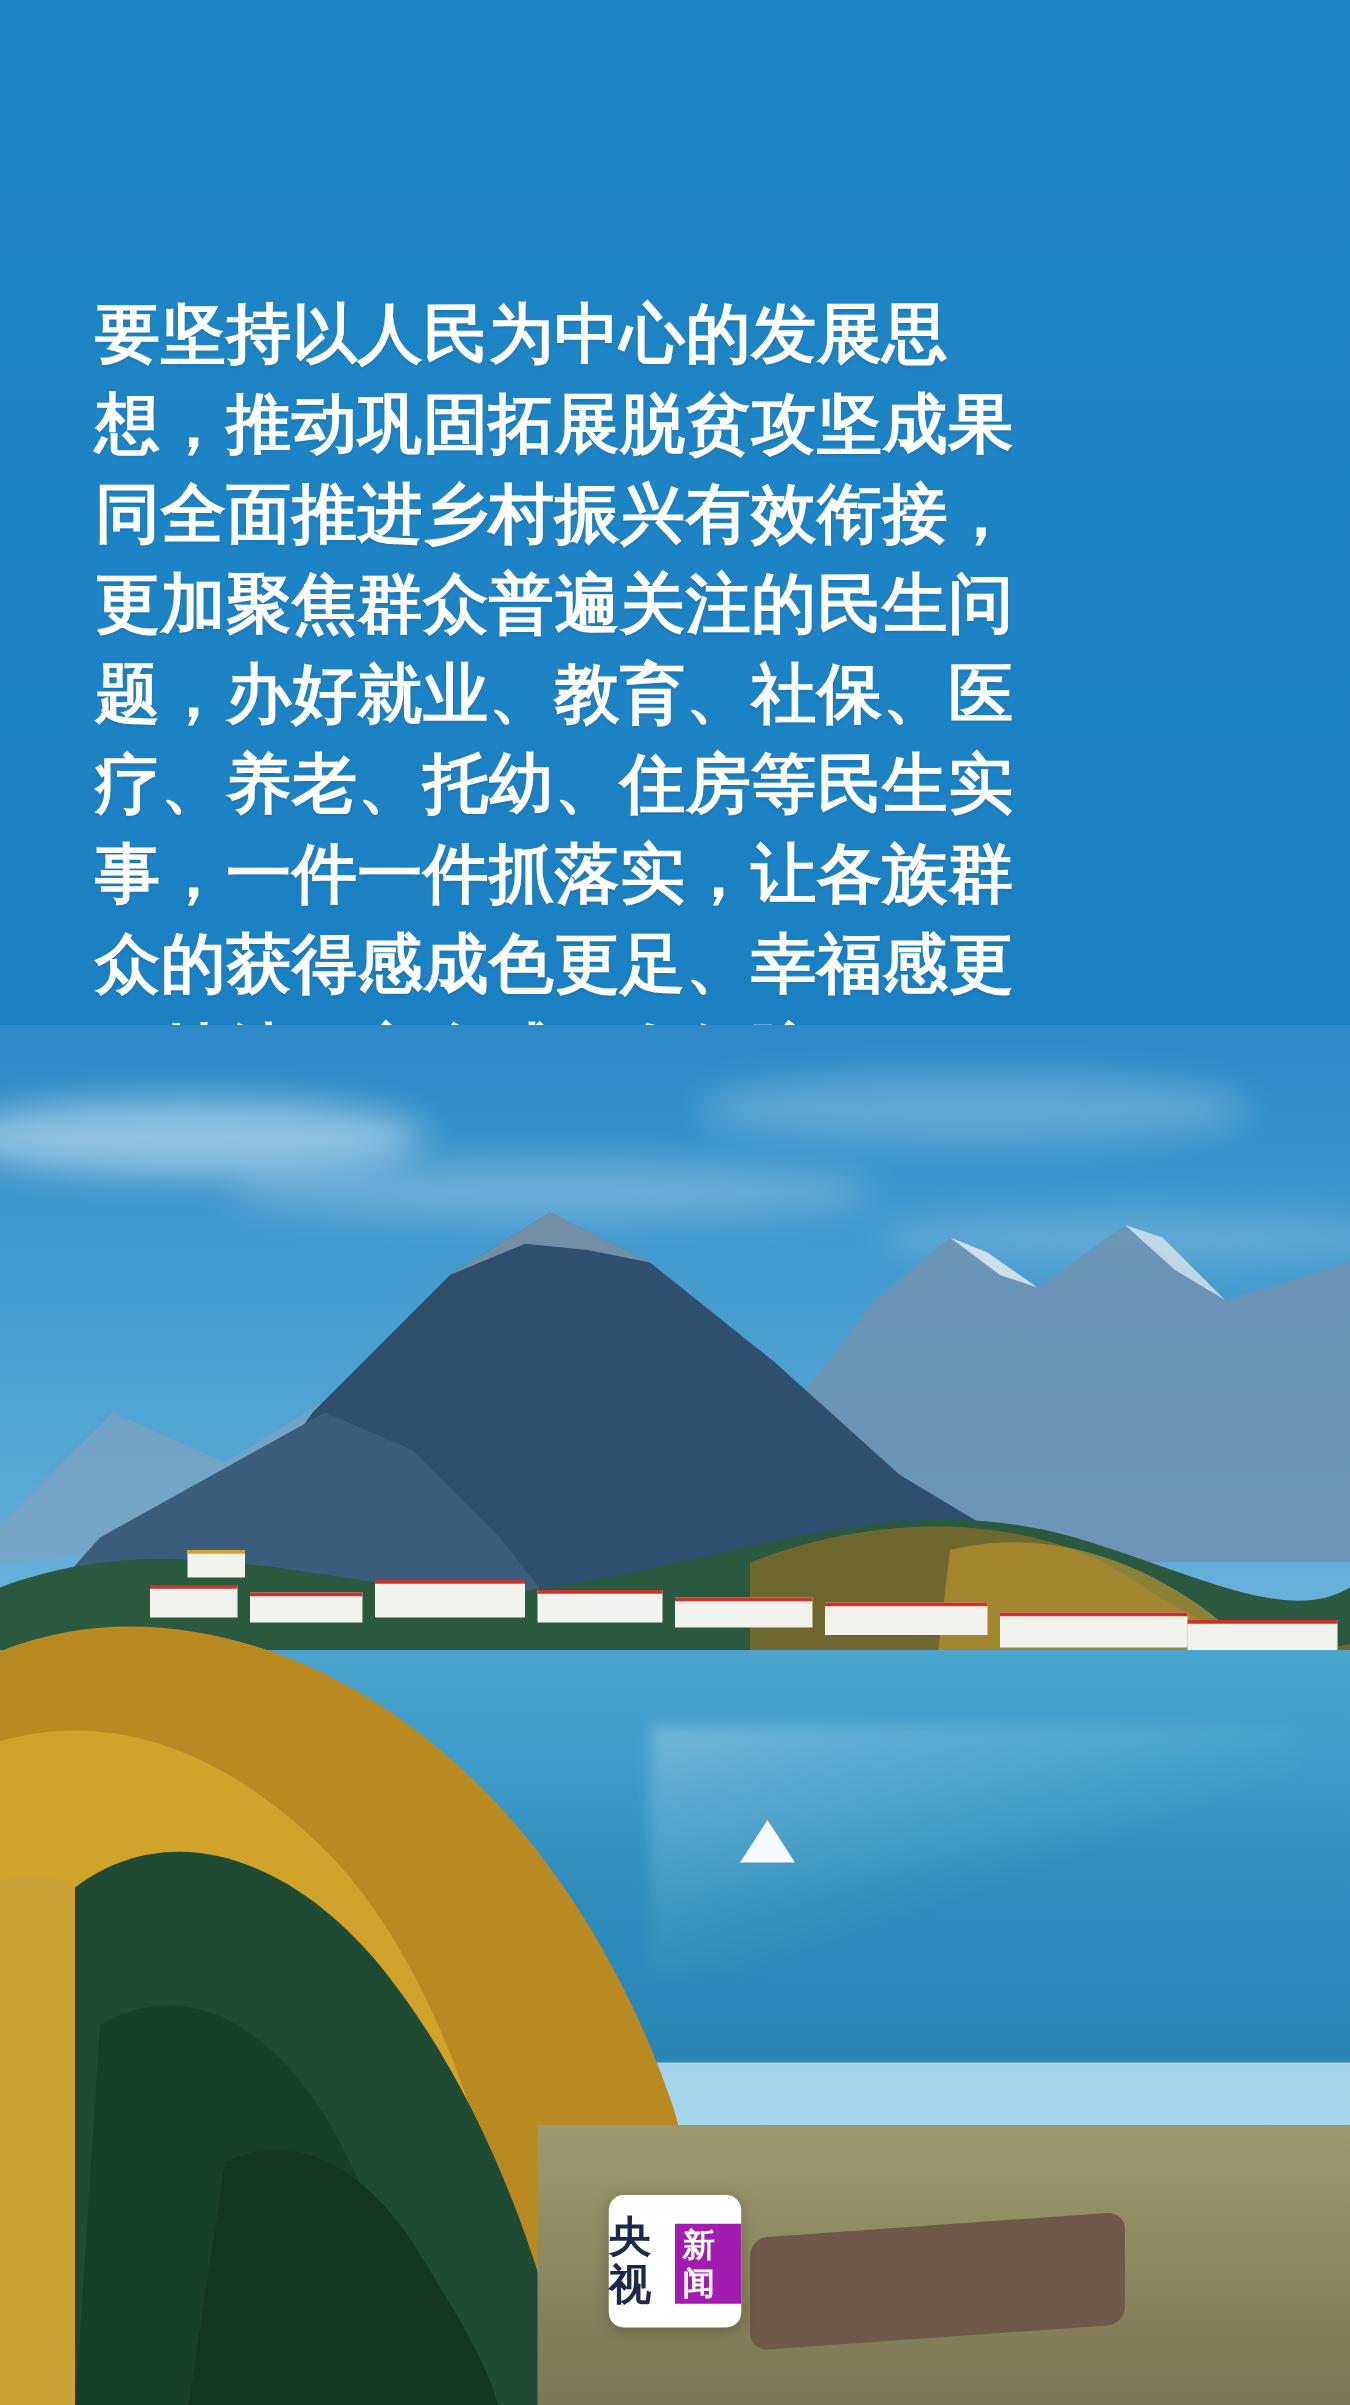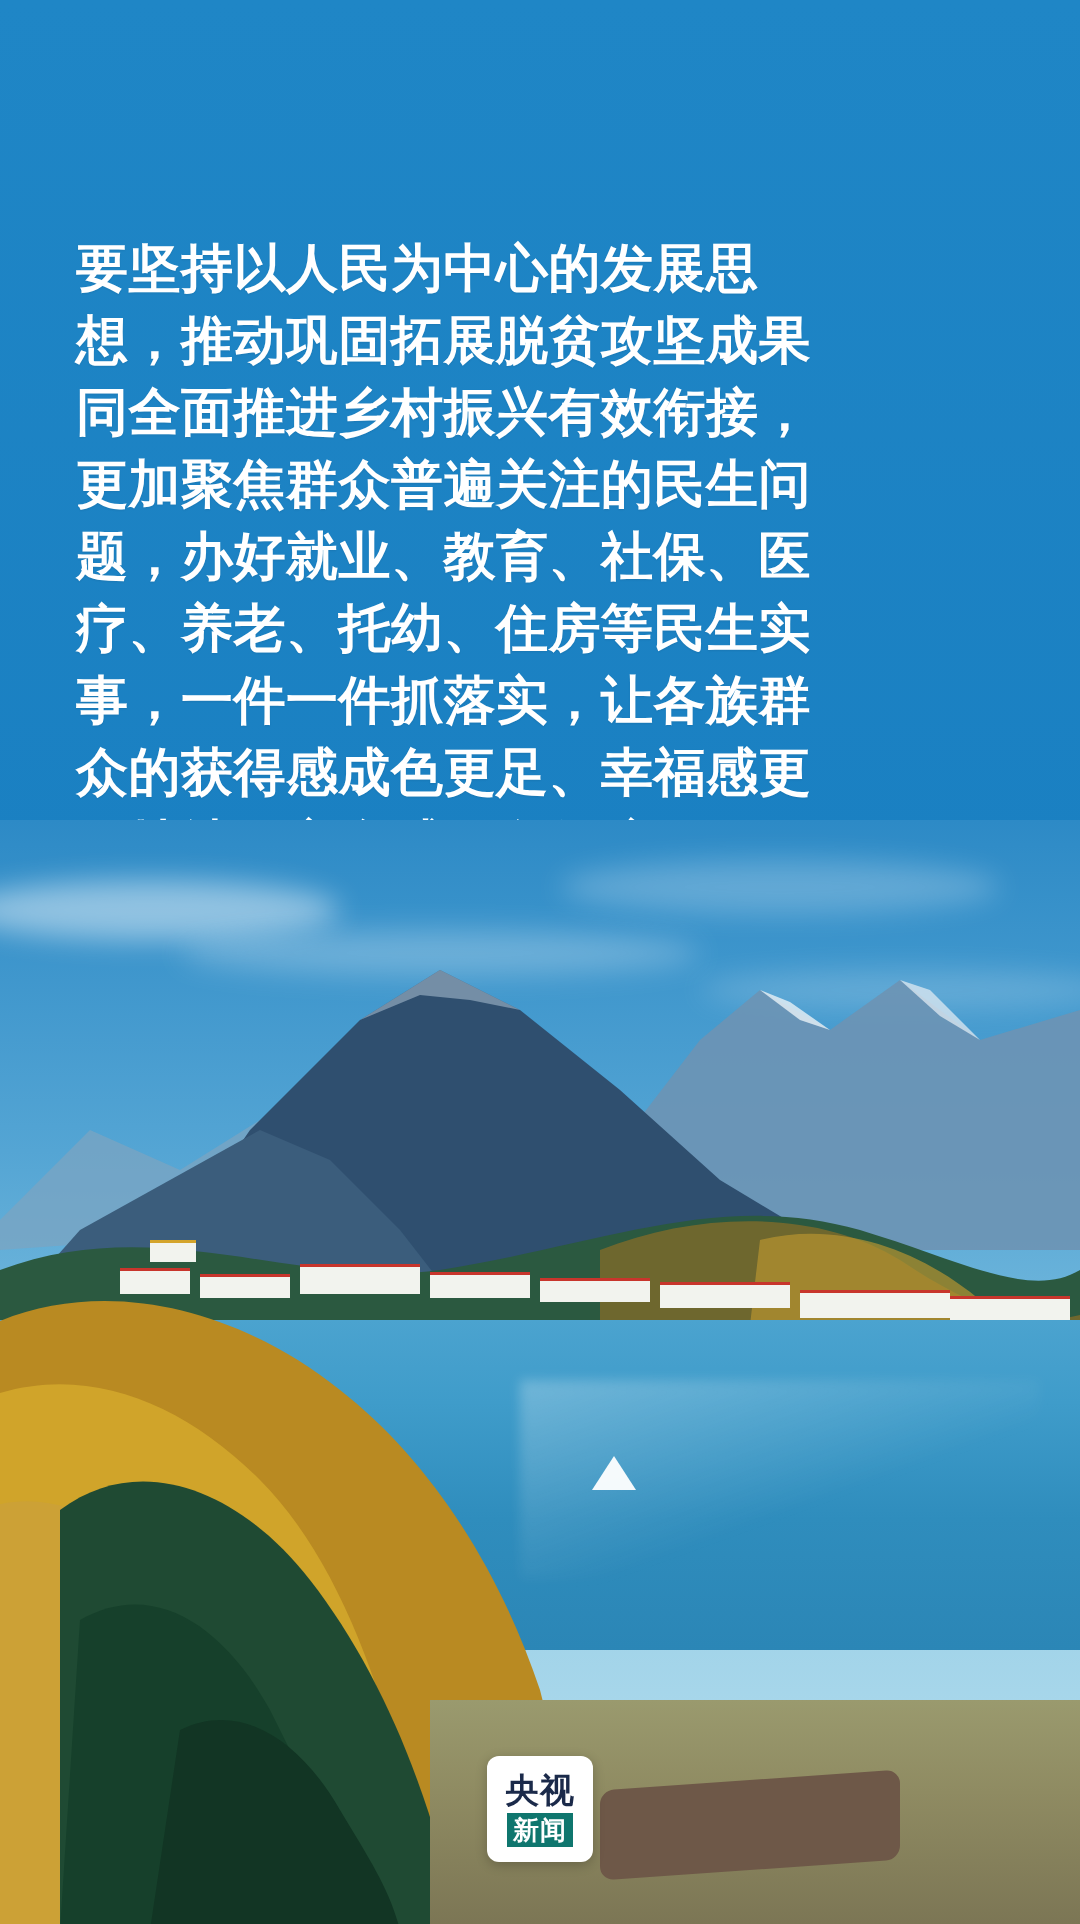--- a/index.html
+++ b/index.html
@@ -152,35 +152,35 @@
   .logo {
     position: absolute;
     left: 50%;
     transform: translateX(-50%);
     bottom: 62px;
     width: 106px;
     height: 106px;
     background: #ffffff;
     border-radius: 12px;
     display: flex;
-    flex-direction: column;
+    flex-direction: row;
     align-items: center;
     justify-content: center;
     box-shadow: 0 3px 12px rgba(0,0,0,0.22);
   }
   .logo-top {
     font-size: 34px;
     line-height: 38px;
     font-weight: 700;
     color: #1b2a4a;
     letter-spacing: 1px;
   }
   .logo-bottom {
     margin-top: 4px;
-    background: #0f766e;
+    background: #a21caf;
     color: #ffffff;
     font-size: 26px;
     line-height: 30px;
     font-weight: 700;
     padding: 2px 6px;
     letter-spacing: 1px;
   }
 </style>
 </head>
 <body>

